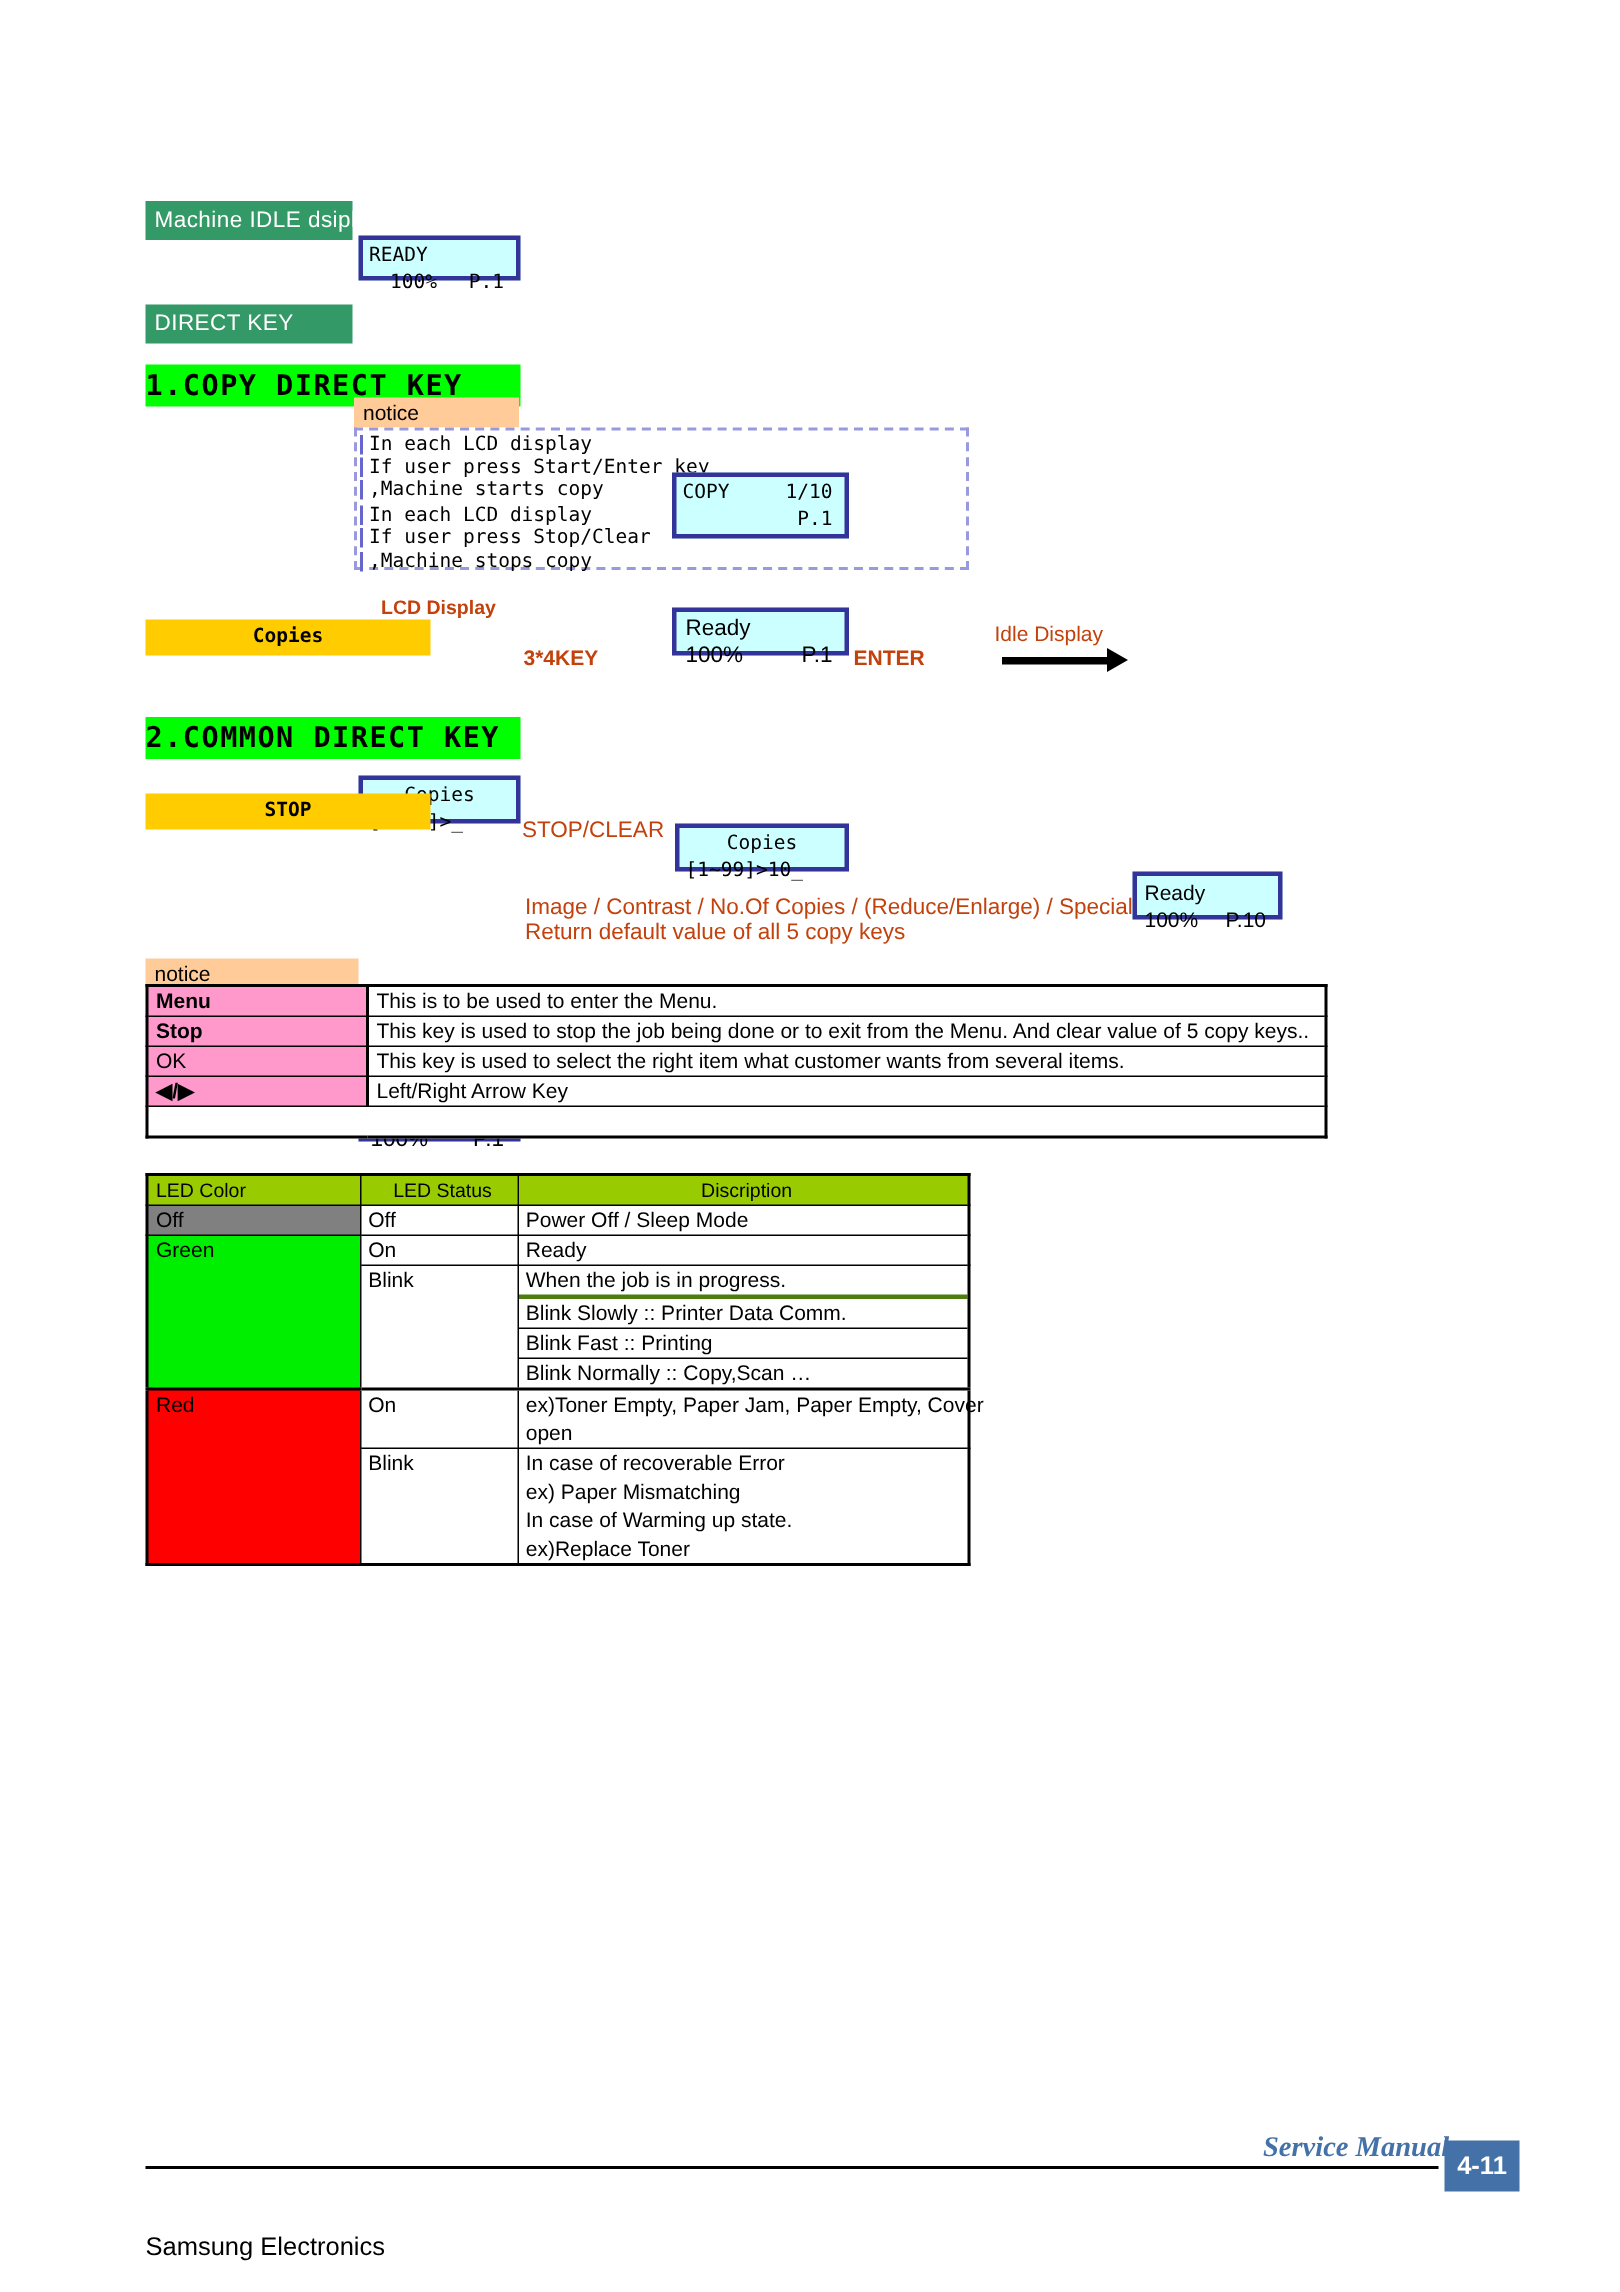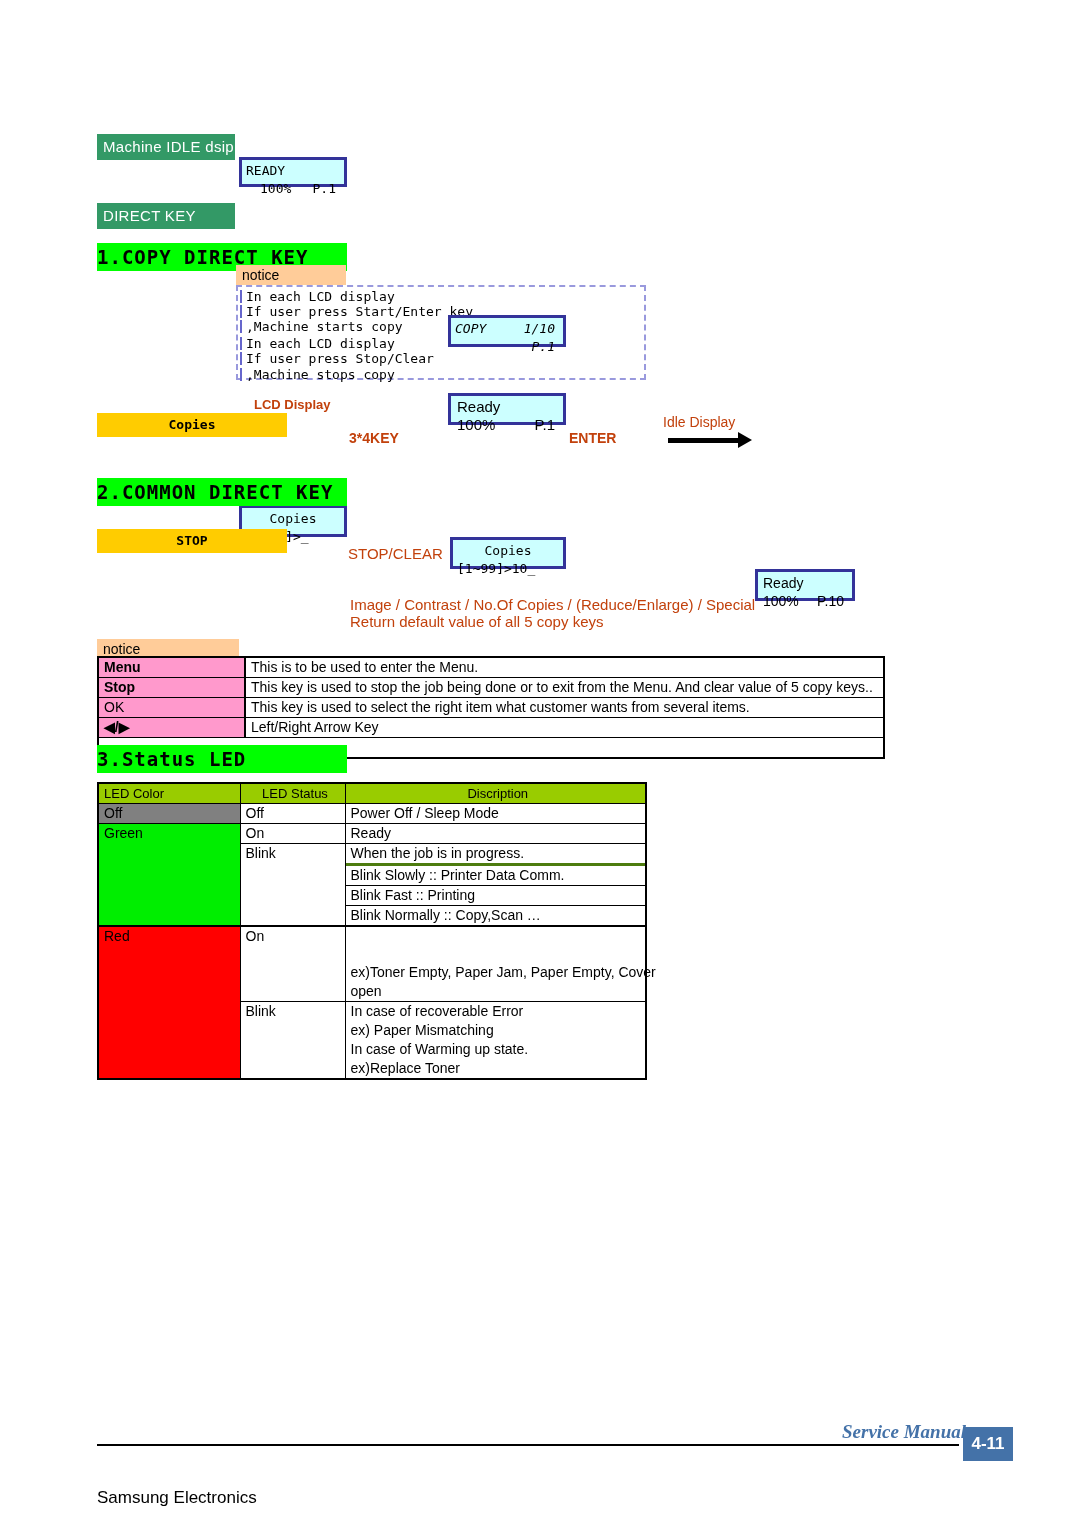--- a/index.html
+++ b/index.html
@@ -260,21 +260,21 @@
 
   <div class="notice-dashed abs" style="left:236px; top:285px; width:410px; height:95px;"></div>
 
   <div class="note-line" style="left:246px; top:288px;">In each LCD display</div>
   <div class="note-line" style="left:246px; top:303px;">If user press Start/Enter key</div>
   <div class="note-line" style="left:246px; top:318px;">,Machine starts copy</div>
   <div class="note-line" style="left:246px; top:335px;">In each LCD display</div>
   <div class="note-line" style="left:246px; top:350px;">If user press Stop/Clear</div>
   <div class="note-line" style="left:246px; top:366px;">,Machine stops copy</div>
 
-  <div class="lcd abs" style="left:448px; top:285px; width:118px; height:32px;font-style:italic;">
+  <div class="lcd abs" style="left:448px; top:285px; width:118px; height:44px;">
     <div class="l1 mono">
       <span>COPY</span>
       <span class="rt">1/10</span>
     </div>
     <div class="l2 mono">
       <span class="rt">P.1</span>
     </div>
   </div>
 
   <div class="lcd abs" style="left:448px; top:331px; width:118px; height:32px; font-size:15px;">
@@ -356,21 +356,20 @@
         <td class="k">◀/▶</td>
         <td class="d">Left/Right Arrow Key</td>
       </tr>
       <tr>
         <td class="k" style="background:#ffffff; border-left:none; border-bottom:none; border-right:none;">&nbsp;</td>
         <td class="d" style="border-left:none; border-bottom:none; border-right:none;">&nbsp;</td>
       </tr>
     </tbody>
   </table>
 
-  <div class="green-head abs" style="left:97px; top:745px; width:250px;">3.Status LED</div>
 
   <table class="ledtable abs" style="left:97px; top:782px; width:548px;">
     <colgroup>
       <col style="width:142px;">
       <col style="width:105px;">
       <col style="width:301px;">
     </colgroup>
     <thead>
       <tr>
         <th class="left-h">LED Color</th>
@@ -399,21 +398,21 @@
           <div style="padding-left:5px;border-bottom:1px solid #000;height:19px;">Blink Slowly :: Printer Data Comm.</div>
           <div style="padding-left:5px;border-bottom:1px solid #000;height:19px;">Blink Fast :: Printing</div>
           <div style="padding-left:5px;height:19px;">Blink Normally :: Copy,Scan …</div>
         </td>
       </tr>
 
       <tr>
         <td class="sw-red thick-t" rowspan="2" style="vertical-align:top;">Red</td>
         <td class="thick-t" style="height:38px;">On</td>
         <td class="thick-t" style="padding:0;">
-          <div style="padding-left:5px;height:19px;margin-top:36px;">ex)Toner Empty, Paper Jam, Paper Empty, Cover</div>
+          <div style="padding-left:5px;height:19px;">ex)Toner Empty, Paper Jam, Paper Empty, Cover</div>
           <div style="padding-left:5px;height:19px;">open</div>
         </td>
       </tr>
 
       <tr>
         <td style="height:76px;">Blink</td>
         <td style="padding:0;">
           <div style="padding-left:5px;height:19px;">In case of recoverable Error</div>
           <div style="padding-left:5px;height:19px;">ex) Paper Mismatching</div>
           <div style="padding-left:5px;height:19px;">In case of Warming up state.</div>

